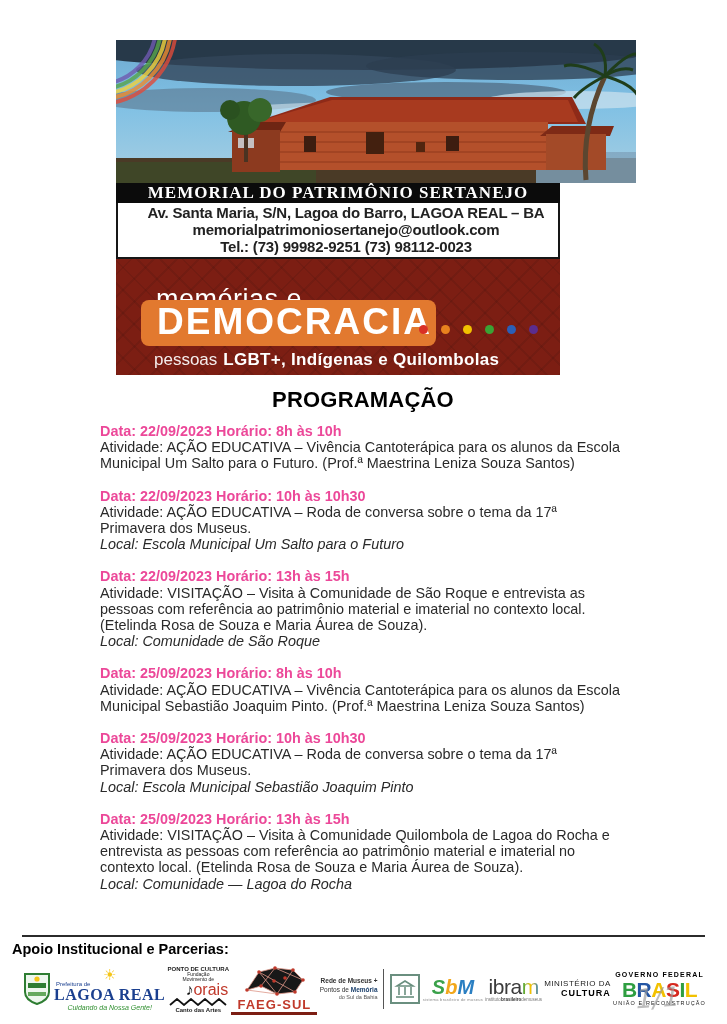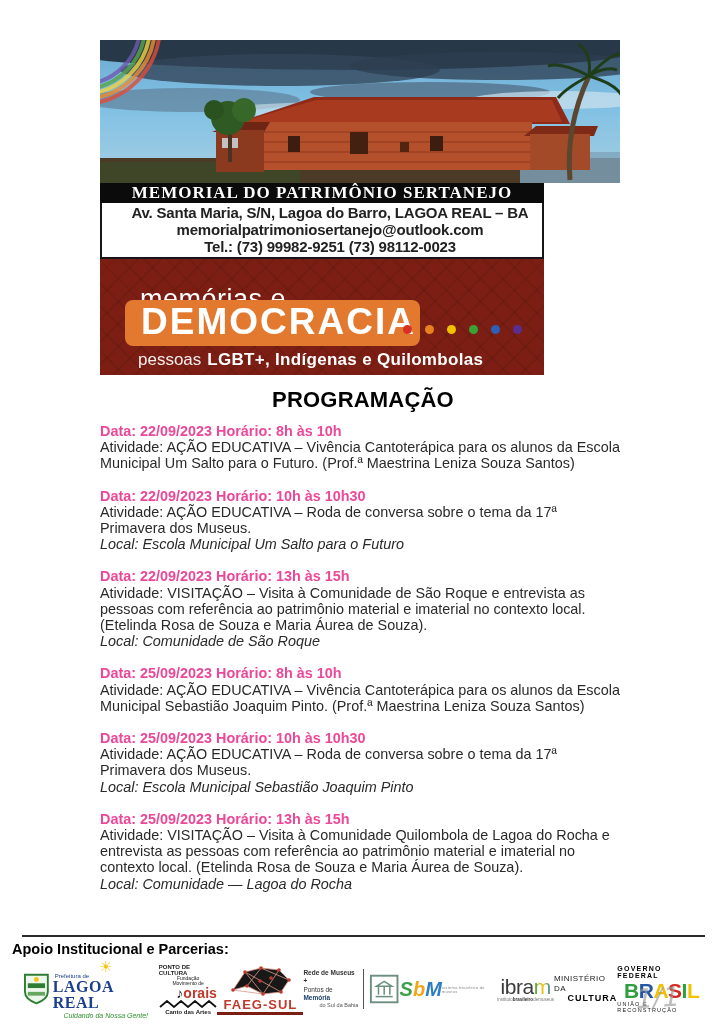--- a/index.html
+++ b/index.html
@@ -1,20 +1,20 @@
 <!DOCTYPE html>
 <html><head>
 <meta charset="utf-8">
 <style>
   html,body{margin:0;padding:0;background:#e9e9e9;}
   .sheet{position:relative;width:727px;height:1024px;background:#ffffff;overflow:hidden;
          font-family:"Liberation Sans",sans-serif;color:#1b1b1b;}
 
   
-  .header{position:absolute;left:100px;top:40px;width:444px;}
+  .header{position:absolute;left:116px;top:40px;width:444px;}
   .photo{display:block;width:520px;height:143px;}
   .black-bar{height:20px;background:#0b0b0b;color:#fff;text-align:center;
              font-family:"Liberation Serif",serif;font-weight:bold;font-size:17px;
              letter-spacing:1px;line-height:20px;}
   .addr-box{border:2px solid #161616;border-top:none;background:#fff;text-align:center;
             padding:1px 0 2px 16px;}
   .addr-box div{font-size:15px;font-weight:bold;line-height:17px;letter-spacing:-0.2px;color:#222;}
 
   
   .red-banner{position:relative;height:116px;background-color:#7c1e13;overflow:hidden;
@@ -54,40 +54,40 @@
   .lagoa-text{display:flex;flex-direction:column;align-items:center;line-height:1;}
   .lagoa-sun{color:#f5c518;font-size:15px;height:14px;}
   .lagoa-pref{font-size:6px;color:#1a3f8f;align-self:flex-start;margin-left:2px;}
   .lagoa-name{font-family:"Liberation Serif",serif;font-size:16px;font-weight:bold;color:#1a3f8f;letter-spacing:.5px;}
   .lagoa-slogan{font-style:italic;font-size:7px;color:#2f8f2f;margin-top:1px;}
 
   
   .ponto{flex-direction:column;line-height:1;}
   .ponto .t1{font-size:6px;font-weight:bold;}
   .ponto .t2{font-size:5px;}
-  .ponto .nm{font-size:14px;font-weight:bold;color:#c0392b;margin-left:17px;}
+  .ponto .nm{font-size:16px;font-weight:normal;color:#c0392b;margin-left:17px;}
   .ponto .nm .note{color:#111;}
   .ponto .t3{font-size:6px;font-weight:bold;margin-top:1px;}
 
   
   .faeg{flex-direction:column;}
   .faeg-name{font-size:13px;font-weight:bold;color:#c0392b;letter-spacing:1px;line-height:1;}
   .faeg-bar{width:86px;height:3px;background:#7c1e13;margin-top:1px;}
 
   
   .rede{gap:5px;}
   .rede-text{display:flex;flex-direction:column;align-items:flex-end;line-height:1.25;}
   .rede-text .r1{font-size:6.5px;font-weight:bold;color:#333;}
   .rede-text .r2{font-size:6.5px;color:#333;}
   .rede-text .r2 b{color:#1a3f6b;}
   .rede-text .r3{font-size:5.5px;color:#555;}
   .rede-div{width:1px;height:40px;background:#555;}
 
   
-  .sbm{flex-direction:row;line-height:1;}
+  .sbm{flex-direction:column;line-height:1;}
   .sbm-name{font-size:20px;font-weight:bold;font-style:italic;}
   .sbm-name .s1{color:#3aa14a;}
   .sbm-name .s2{color:#f2a71b;}
   .sbm-name .s3{color:#2b7fc2;}
   .sbm-sub{font-size:4px;color:#888;letter-spacing:.3px;margin-top:1px;}
 
   
   .ibram{flex-direction:column;line-height:1;}
   .ibram-name{font-size:21px;font-weight:normal;color:#3b3b3b;letter-spacing:-.5px;}
   .ibram-name .m{background:linear-gradient(90deg,#2e9e41,#f2c100,#2b7fc2);

